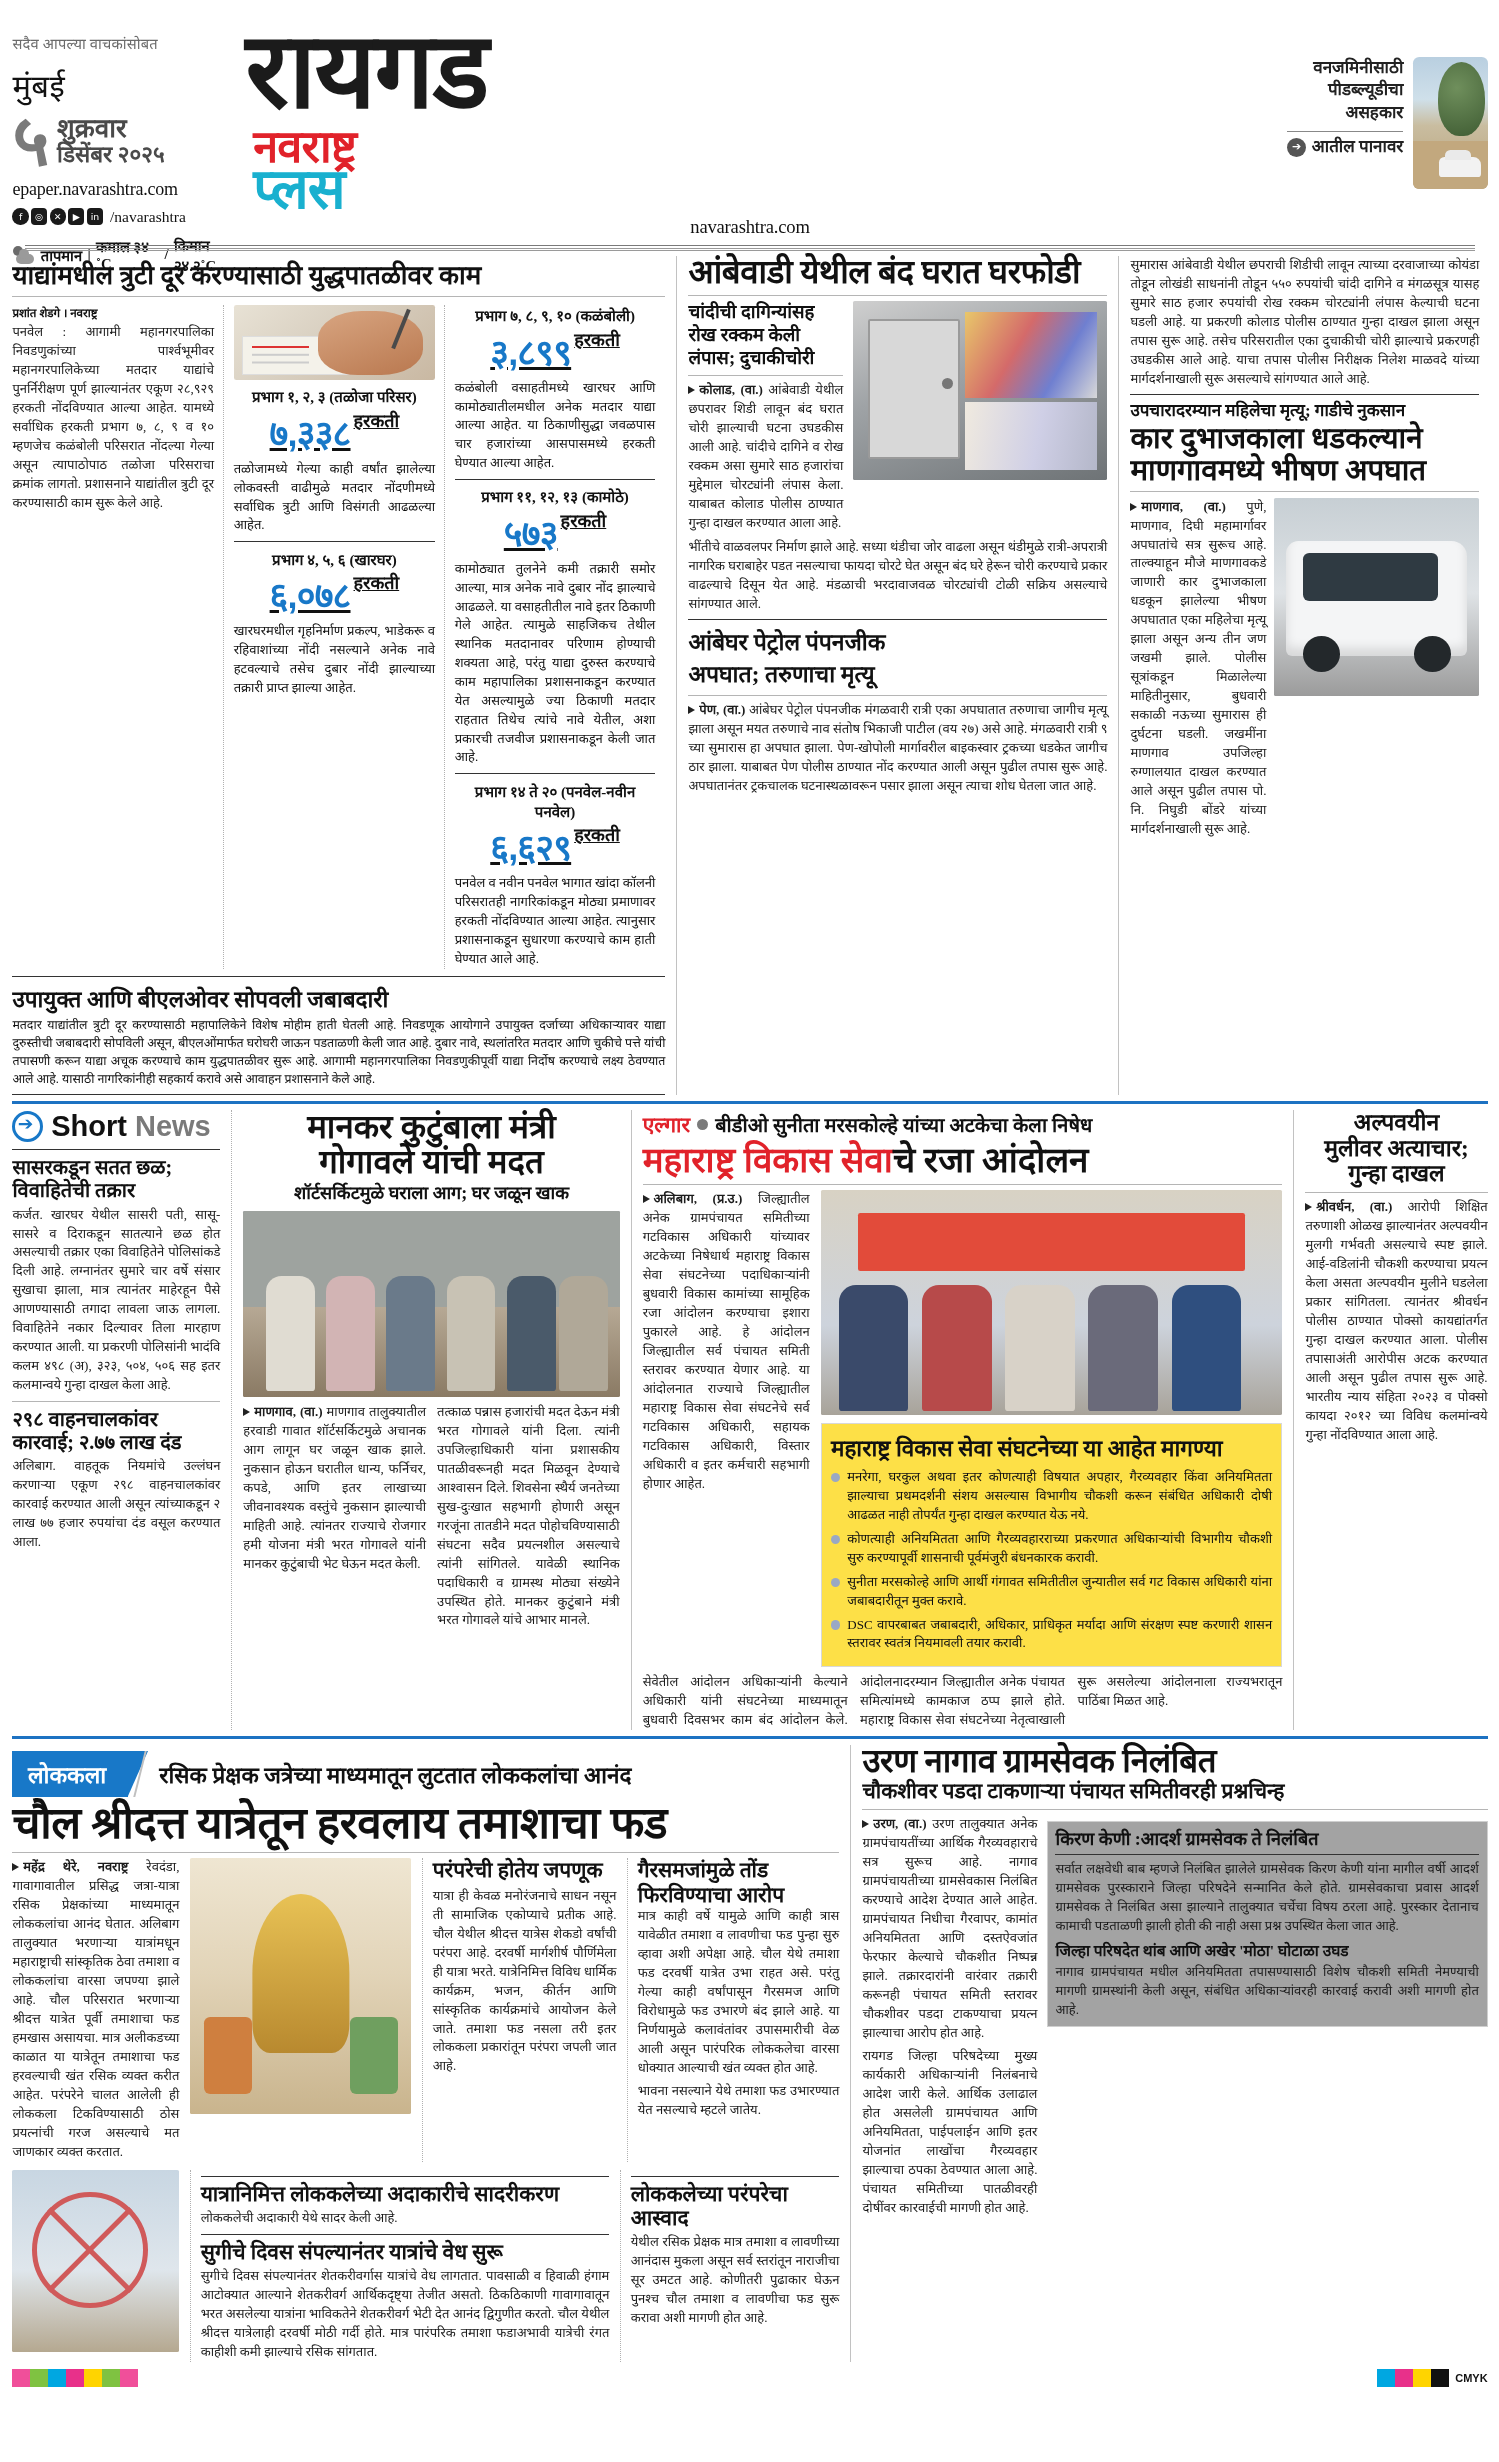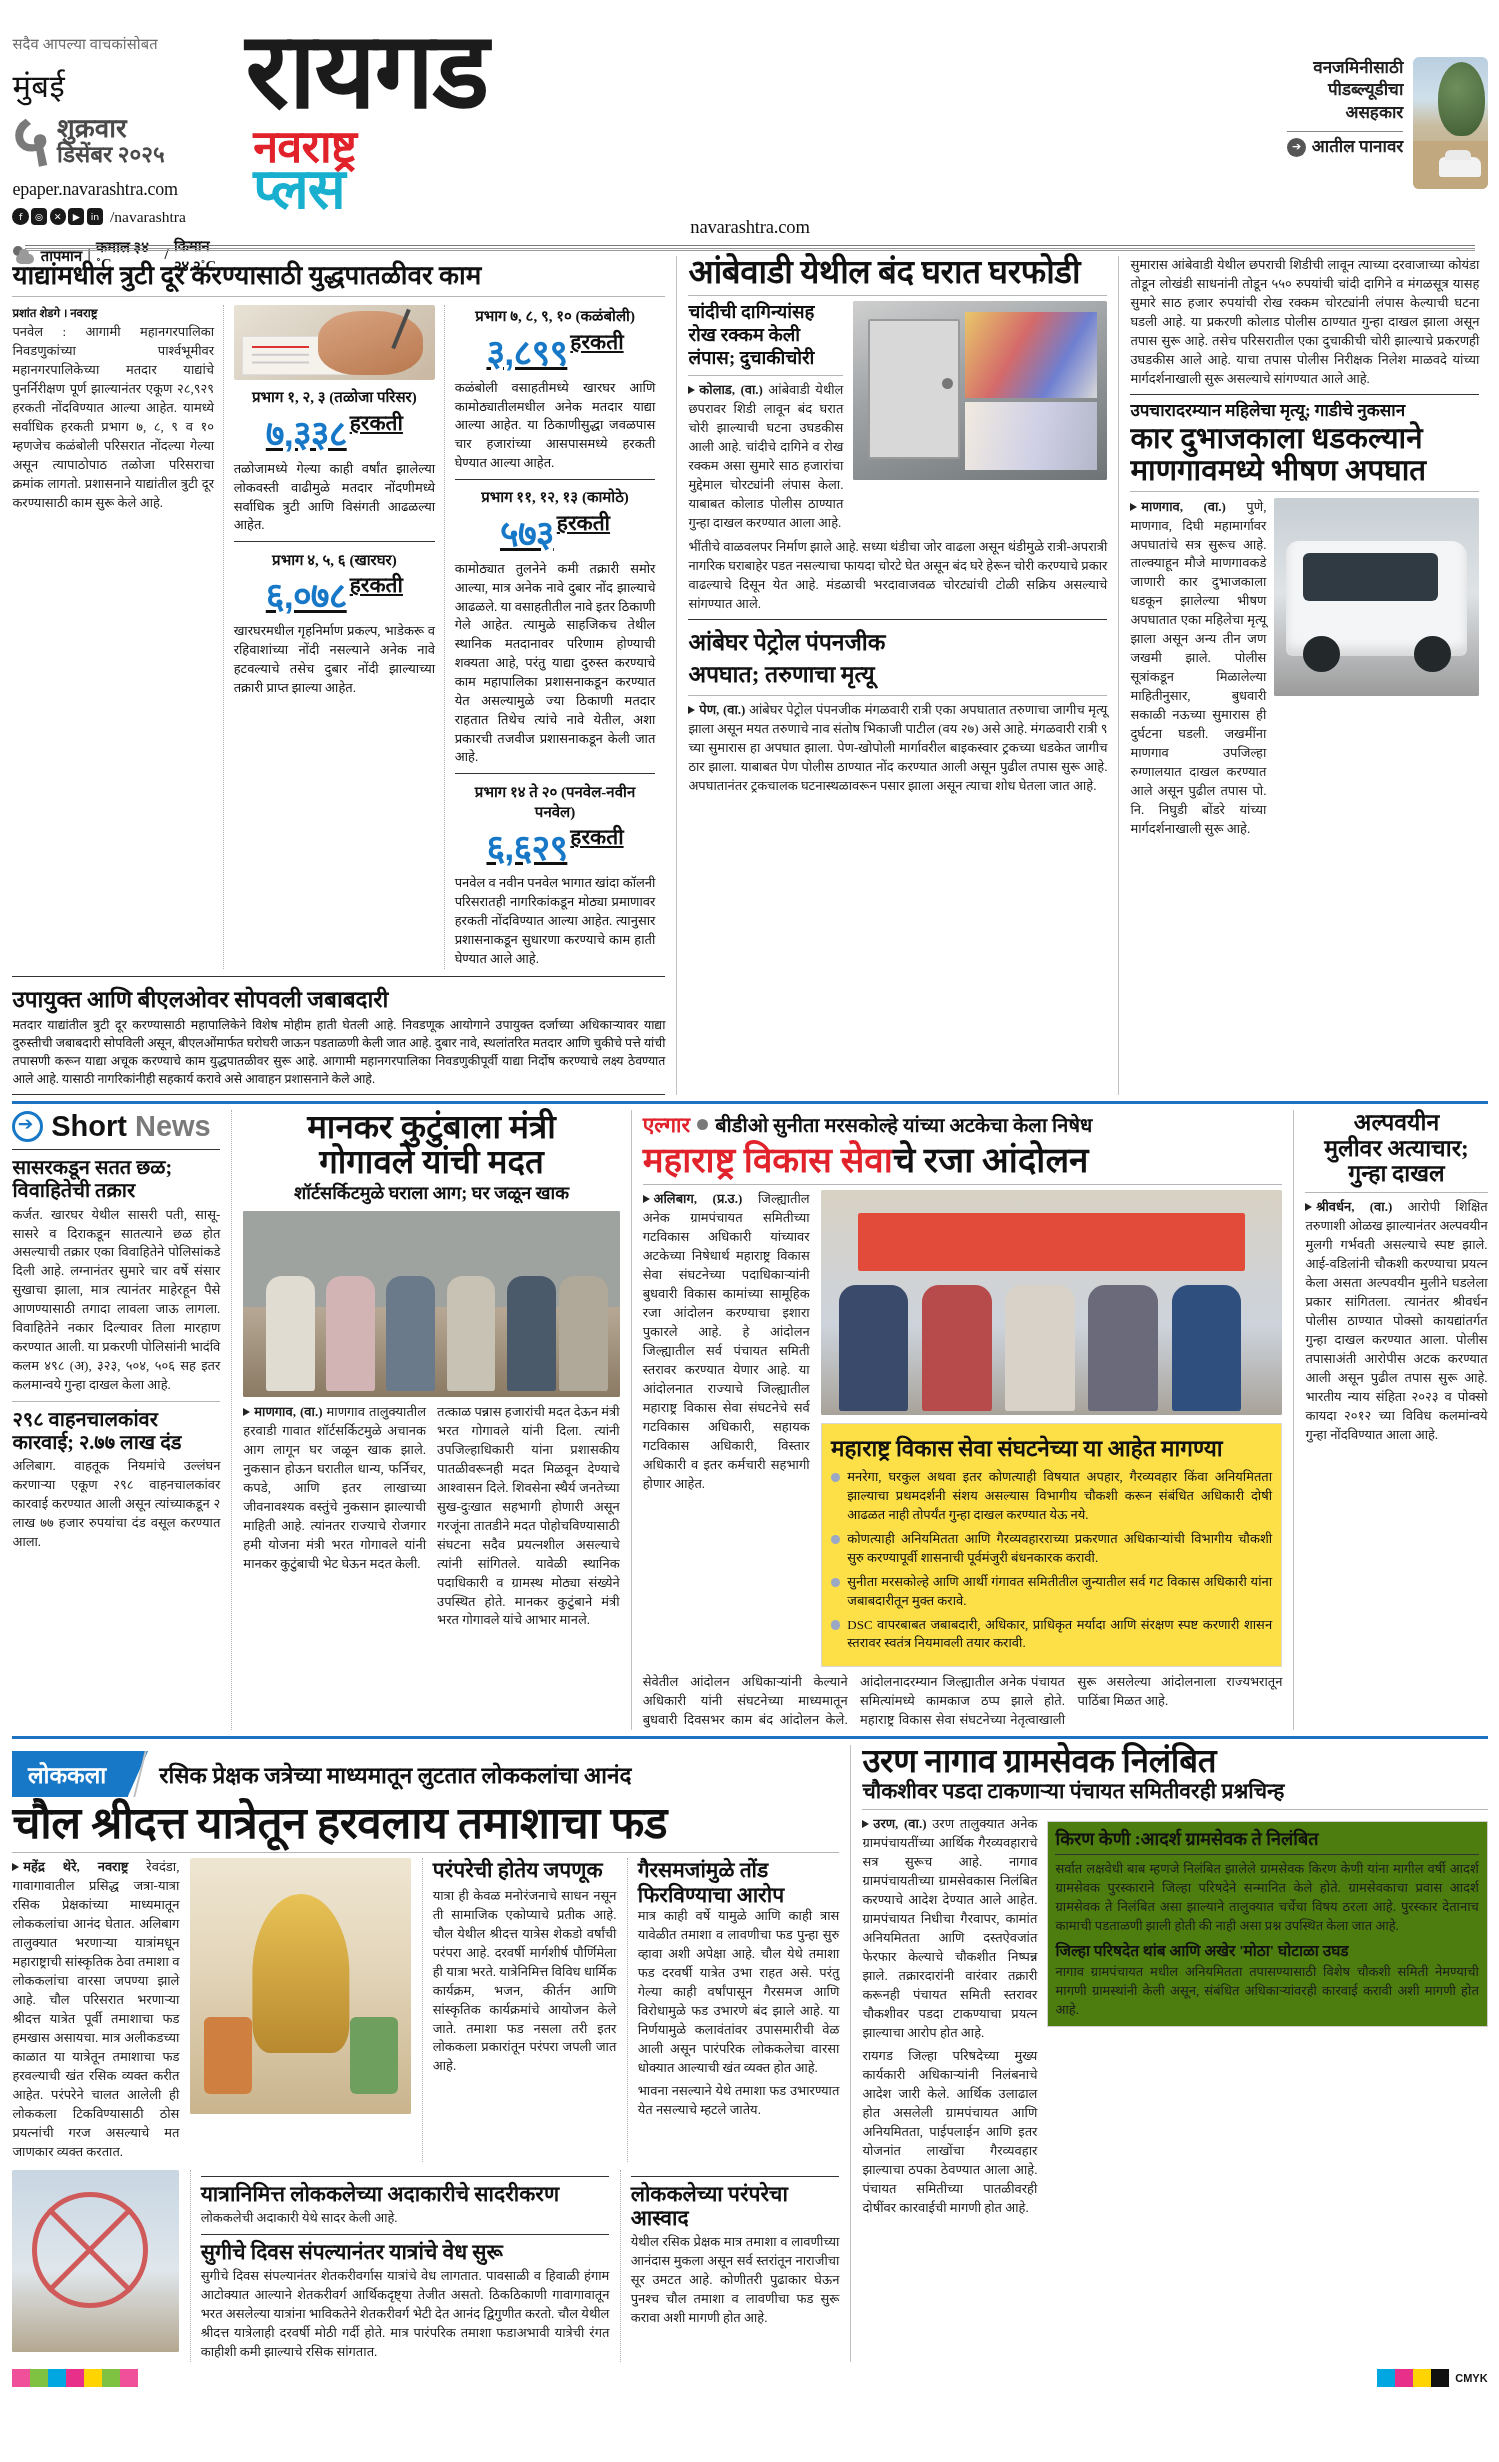--- a/index.html
+++ b/index.html
@@ -89,21 +89,21 @@
      background:linear-gradient(140deg,#e8e2d5 0%,#d8cfc0 45%,#c9b8a2 100%); margin-bottom:6.2px;}
   .photo-vote .hand{position:absolute;right:6%;top:8%;width:52%;height:86%;border-radius:42% 45% 40% 38%;
      background:linear-gradient(160deg,#d8a581,#b9784f);}
   .photo-vote .pen{position:absolute;right:16%;top:4%;width:3.9px;height:42px;background:#4a4a4a;transform:rotate(22deg);}
   .photo-vote .sheet{position:absolute;left:4%;bottom:6%;width:58%;height:52%;background:#f4f2ea;border:0.8px solid #ddd;}
   .photo-vote .sheet:after{content:"";position:absolute;left:8%;top:22%;width:50%;height:2.3px;background:#d33;
      box-shadow:0 7.8px 0 #ccc,0 15.5px 0 #ccc;}
   .stat-ward { font-size:15px; font-weight:bold; text-align:center; margin-bottom:1.6px;}
   .stat-row { display:flex; align-items:flex-start; justify-content:center; gap:3px;text-decoration:underline; }
   .stat-num { font-family:"Liberation Sans", sans-serif; font-size:36px; font-weight:bold; color:#1878c8; letter-spacing:-0.8px;}
-  .stat-unit { font-size:21px; font-weight:bold; }
+  .stat-unit { font-size:18px; font-weight:bold; }
   .stat-txt { font-size:13px; line-height:1.45; text-align:justify; margin-top:3.1px;}
   .stat-sep { border-top:1.6px solid #333; margin:6.2px 0; }
   .resp-box { border-top:1.6px solid #333; border-bottom:1.6px solid #333; margin-top:7.8px; padding:5.4px 0;}
   .resp-h { font-size:22.5px; font-weight:bold; }
   .resp-t { font-size:12.4px; line-height:1.45; text-align:justify; margin-top:3.1px;}
 
   .col-mid { width:442px; padding:0 11px; }
   .col-right { width:361px; padding-left:11px; }
 
   .mid-h1 { font-size:33px; line-height:1.06; }
@@ -185,21 +185,21 @@
      transform:translate(-50%,-50%) rotate(45deg);}
   .photo-wheel .w:before{content:"";position:absolute;left:50%;top:50%;width:5.4px;height:116px;background:#d05a5a;
      transform:translate(-50%,-50%) rotate(-45deg);}
   .photo-temple { width:100%; height:256px; position:relative; overflow:hidden; border-radius:1.6px;
      background:linear-gradient(180deg,#efe6d2 0%,#e2d4b8 45%,#c9b48d 100%);}
   .photo-temple .idol{position:absolute;left:50%;top:14%;transform:translateX(-50%);width:44%;height:62%;
      background:linear-gradient(180deg,#e8c255,#b8892f);border-radius:50% 50% 18% 18%;}
   .photo-temple .g1{position:absolute;left:6%;bottom:8%;width:22%;height:30%;background:#cf7f3f;border-radius:6.2px;}
   .photo-temple .g2{position:absolute;right:6%;bottom:8%;width:22%;height:30%;background:#6f9f5f;border-radius:6.2px;}
 
-  .kiran-box { border:1.6px solid #cfcfcf; background:#4d7c0f; padding:6.2px 7.8px; margin-top:6.2px;}
+  .kiran-box { border:1.6px solid #cfcfcf; background:#a3a3a3; padding:6.2px 7.8px; margin-top:6.2px;}
   .kiran-h { font-size:18px; font-weight:bold; line-height:1.2; border-bottom:1.6px solid #333; padding-bottom:3.9px; margin-bottom:4.7px;}
 
   .colorbar { display:flex; gap:0; margin-top:3.1px; align-items:center;}
   .cb { width:18px; height:18px; }
   .cmyk { font-size:11px; font-weight:bold; margin-left:6.2px; font-family:"Liberation Sans",sans-serif; }
   .bottom-bar { display:flex; justify-content:space-between; align-items:center; padding-top:3.9px;}
 
   .tri { display:inline-block; width:0;height:0;border-left:7px solid #222;
          border-top:4.7px solid transparent;border-bottom:4.7px solid transparent; margin-right:3.9px;}
 </style>

